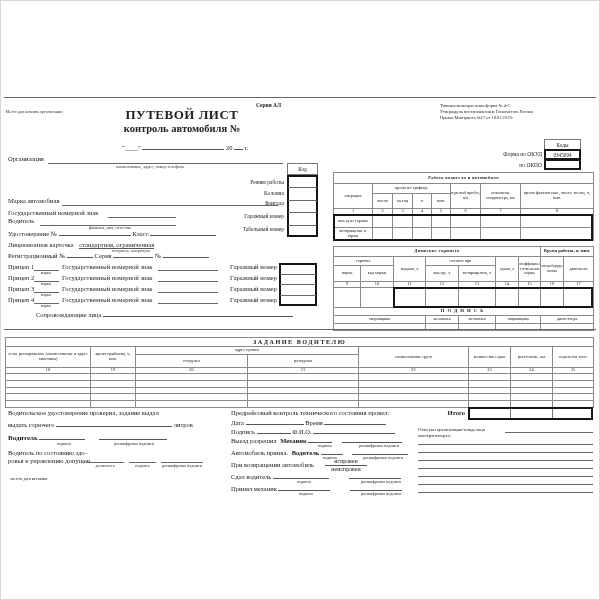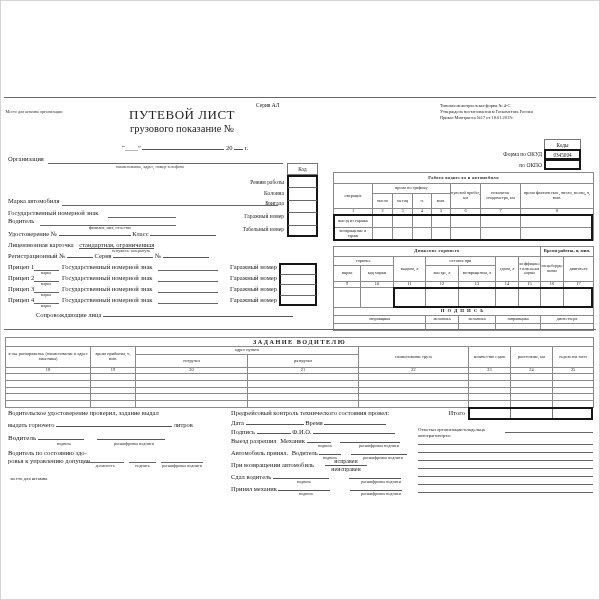--- a/index.html
+++ b/index.html
@@ -3,21 +3,21 @@
 <meta charset="utf-8">
 <style>
 *{margin:0;padding:0;box-sizing:border-box}
 html,body{width:600px;height:600px;background:#fff;color:#222;
   font-family:"Liberation Serif","DejaVu Serif",serif;position:relative;overflow:hidden}
 body{outline:1px solid #d6d6d6;outline-offset:-1px}
 .abs{position:absolute}
 .t{font-size:6.5px;line-height:7.5px;white-space:nowrap}
 .sm{font-size:5.5px;line-height:6px;white-space:nowrap}
 .cap{font-size:4.2px;line-height:4.8px;color:#333;text-align:center;white-space:nowrap}
-.b{font-weight:normal}
+.b{font-weight:bold}
 .r{text-align:right}
 .c{text-align:center}
 .u{display:inline-block;border-bottom:1px solid #555;height:5px}
 .rule{position:absolute;border-top:1px solid #666;height:0}
 .box{position:absolute;border:1px solid #777;background:#fff}
 .bbox{position:absolute;border:2px solid #161616}
 table.f{border-collapse:collapse;table-layout:fixed;background:#fff}
 table.f td{border:1px solid #8a8a8a;font-size:4.3px;line-height:4.9px;text-align:center;
   vertical-align:middle;padding:0;overflow:hidden;word-wrap:break-word}
 td.tt{font-size:5.6px;font-weight:bold;letter-spacing:.4px}
@@ -27,21 +27,21 @@
 </head>
 <body>
 
 <div class="rule" style="left:4px;top:97px;width:592px"></div>
 
 <div class="abs cap" style="left:2px;top:110px;width:64px;white-space:normal">Место для штампа организации</div>
 
 <div class="abs sm b" style="left:256px;top:102px">Серия АЛ</div>
 
 <div class="abs b c" style="left:113px;top:108px;width:138px;font-size:13px;line-height:14px;letter-spacing:.5px">ПУТЕВОЙ ЛИСТ</div>
-<div class="abs b c" style="left:113px;top:123px;width:138px;font-size:10.5px;line-height:11px">грузового показание №</div>
+<div class="abs b c" style="left:113px;top:123px;width:138px;font-size:10.5px;line-height:11px">контроль автомобиля №</div>
 
 <div class="abs t" style="left:122px;top:144px">
   <span>“____”</span>
   <span class="u" style="width:82px"></span>
   <span>20</span>
   <span class="u" style="width:9px"></span>
   <span>г.</span>
 </div>
 
 <div class="abs" style="left:440px;top:103px;font-size:4.4px;line-height:6px">

